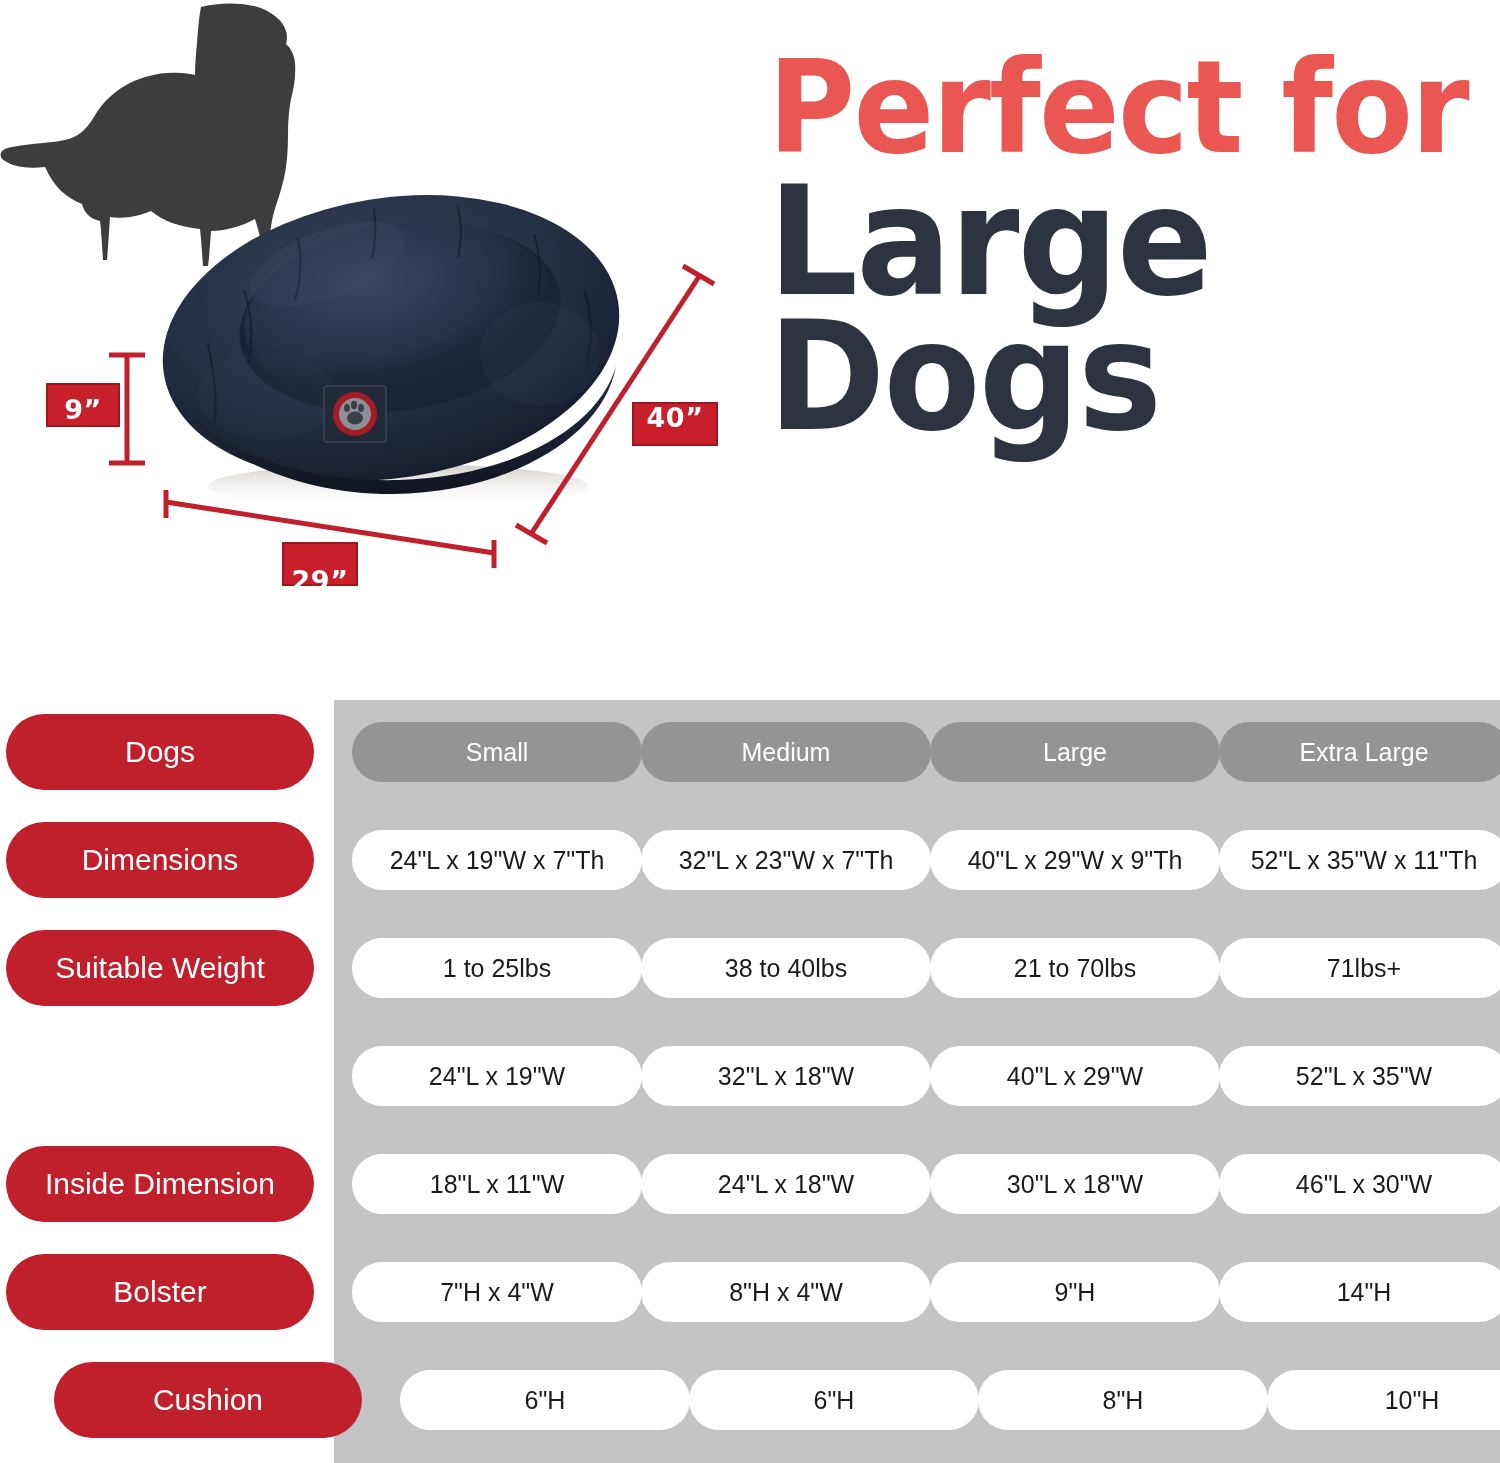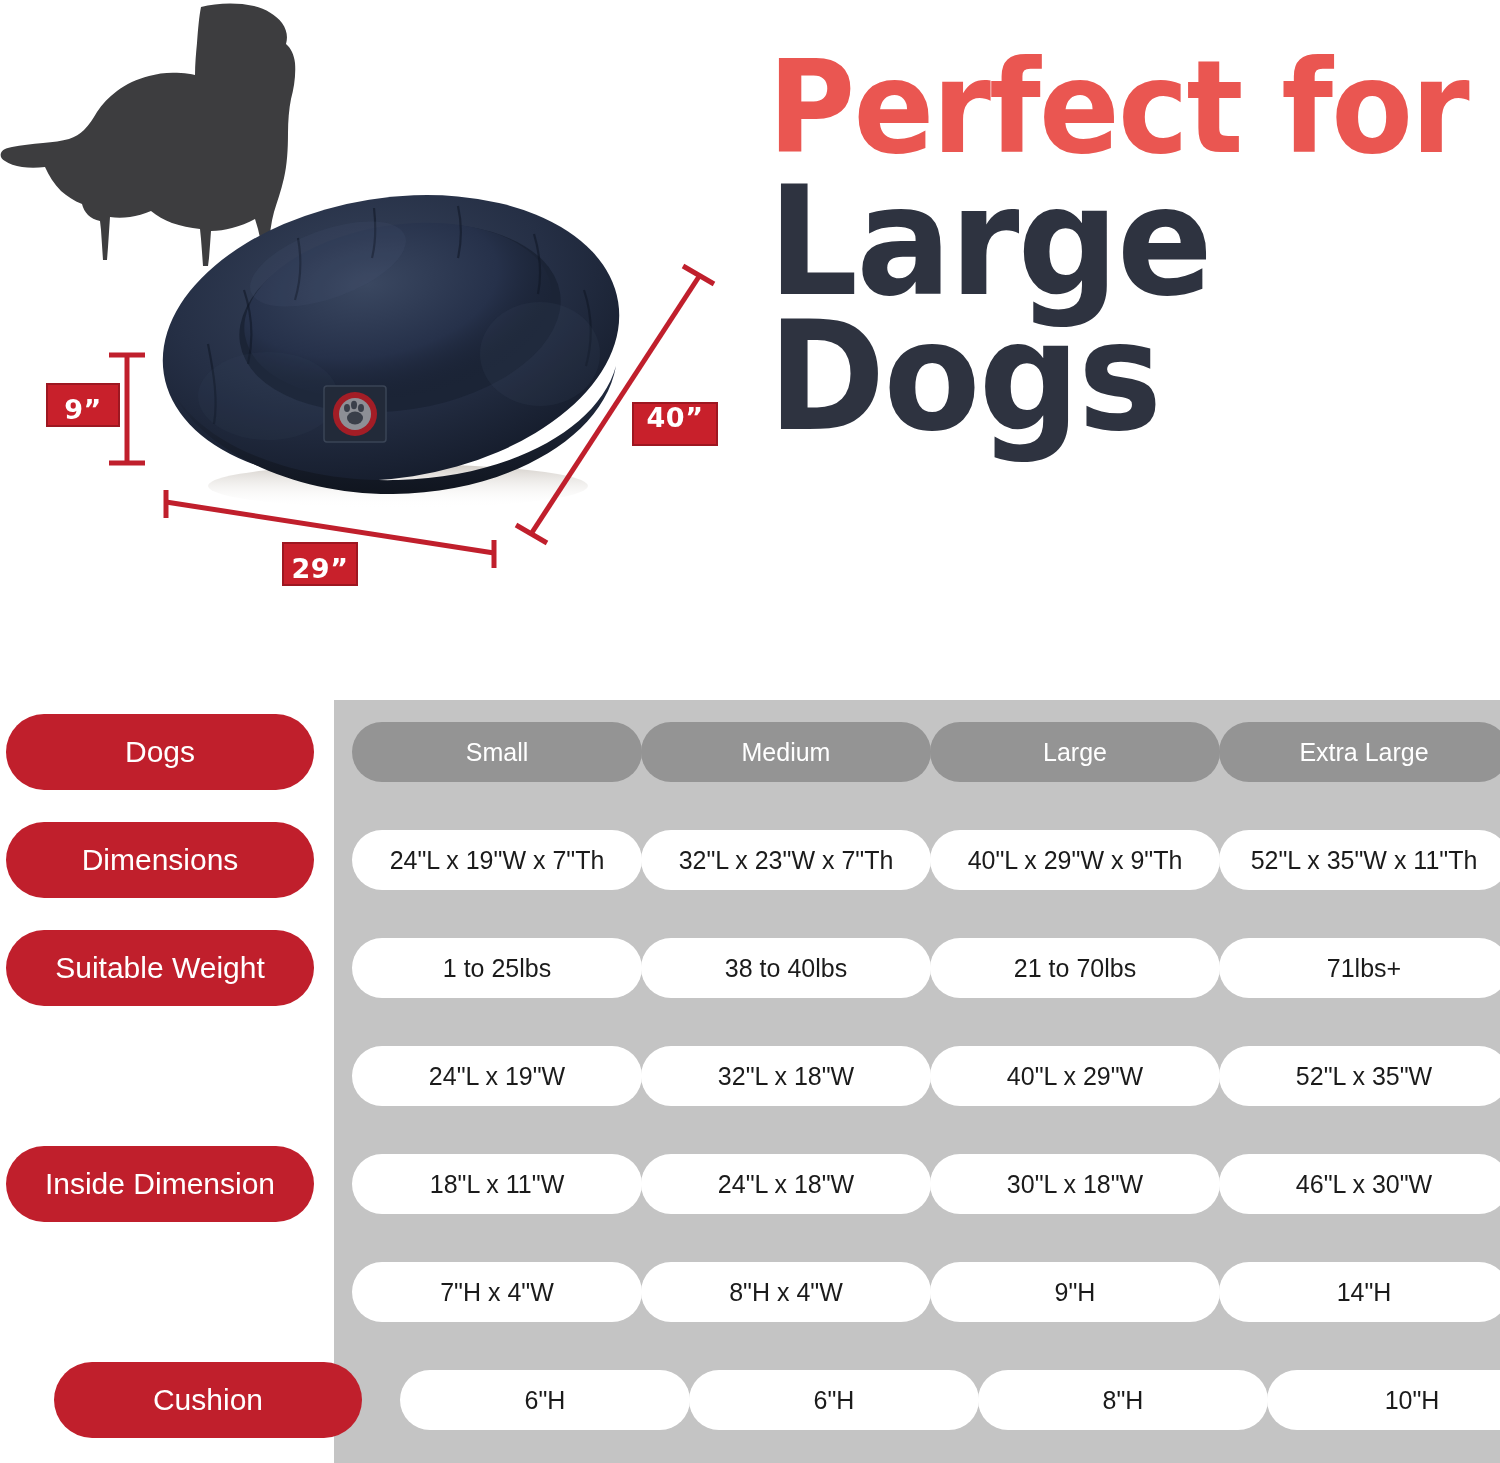--- a/index.html
+++ b/index.html
@@ -60,21 +60,21 @@
   #badge-height {
     left: 46px; top: 383px;
     width: 74px; height: 44px;
     font-size: 27px;
     padding-top: 11px;
   }
   #badge-width {
     left: 282px; top: 542px;
     width: 76px; height: 44px;
     font-size: 27px;
-    padding-top: 11px;
+    padding-top: 23px;
   }
   #badge-length {
     left: 632px; top: 402px;
     width: 86px; height: 44px;
     font-size: 27px;
   }
 
   
   #headline {
     position: absolute;
@@ -386,20 +386,21 @@
       <div class="cell body col3">52"L x 35"W</div>
     </div>
     <div class="row" style="top: 1146px;">
       <div class="label-pill">Inside Dimension</div>
       <div class="cell body col0">18"L x 11"W</div>
       <div class="cell body col1">24"L x 18"W</div>
       <div class="cell body col2">30"L x 18"W</div>
       <div class="cell body col3">46"L x 30"W</div>
     </div>
     <div class="row" style="top: 1254px;">
+      <div class="label-pill">Bolster</div>
       <div class="cell body col0">7"H x 4"W</div>
       <div class="cell body col1">8"H x 4"W</div>
       <div class="cell body col2">9"H</div>
       <div class="cell body col3">14"H</div>
     </div>
     <div class="row" style="top: 1362px; margin-left: 48px;">
       <div class="label-pill">Cushion</div>
       <div class="cell body col0">6"H</div>
       <div class="cell body col1">6"H</div>
       <div class="cell body col2">8"H</div>

